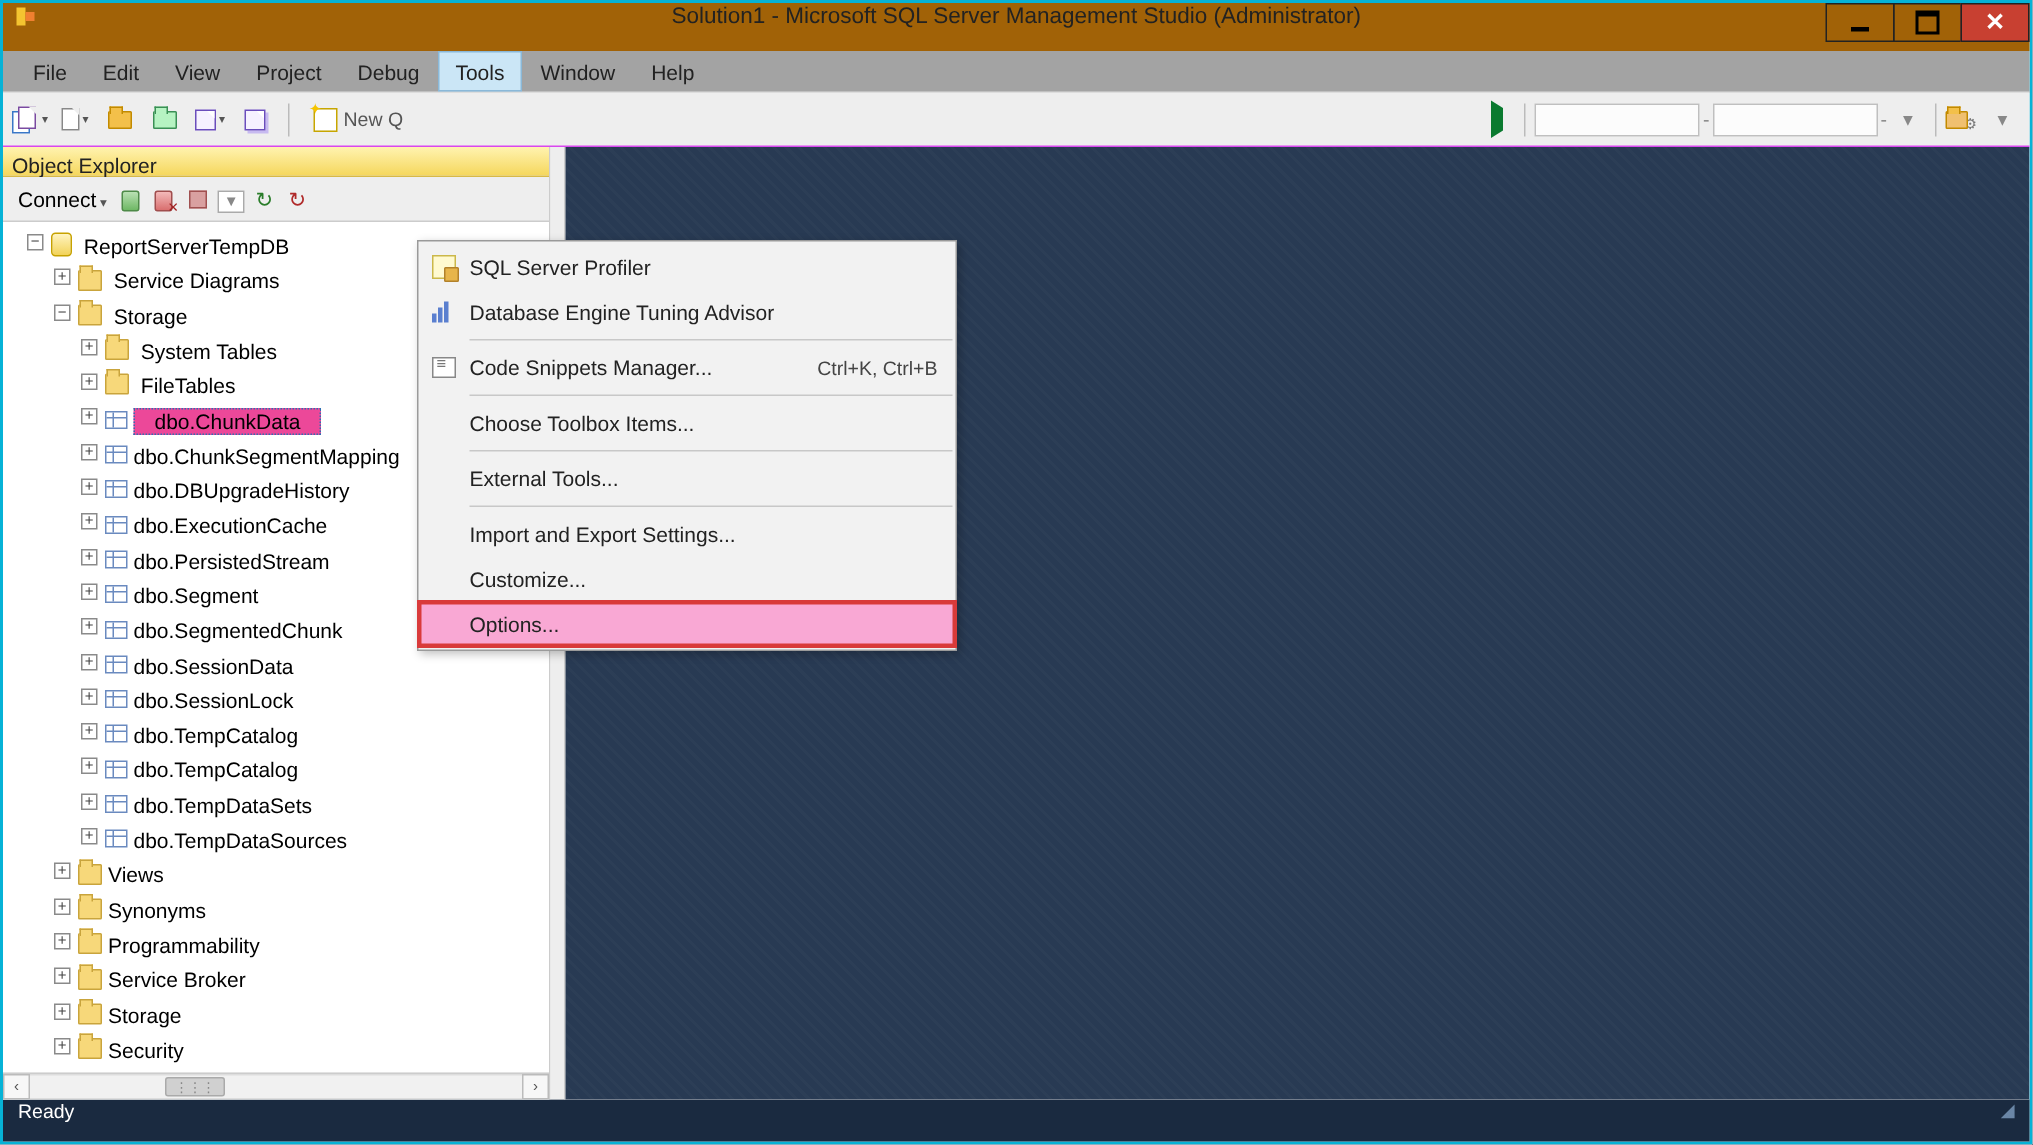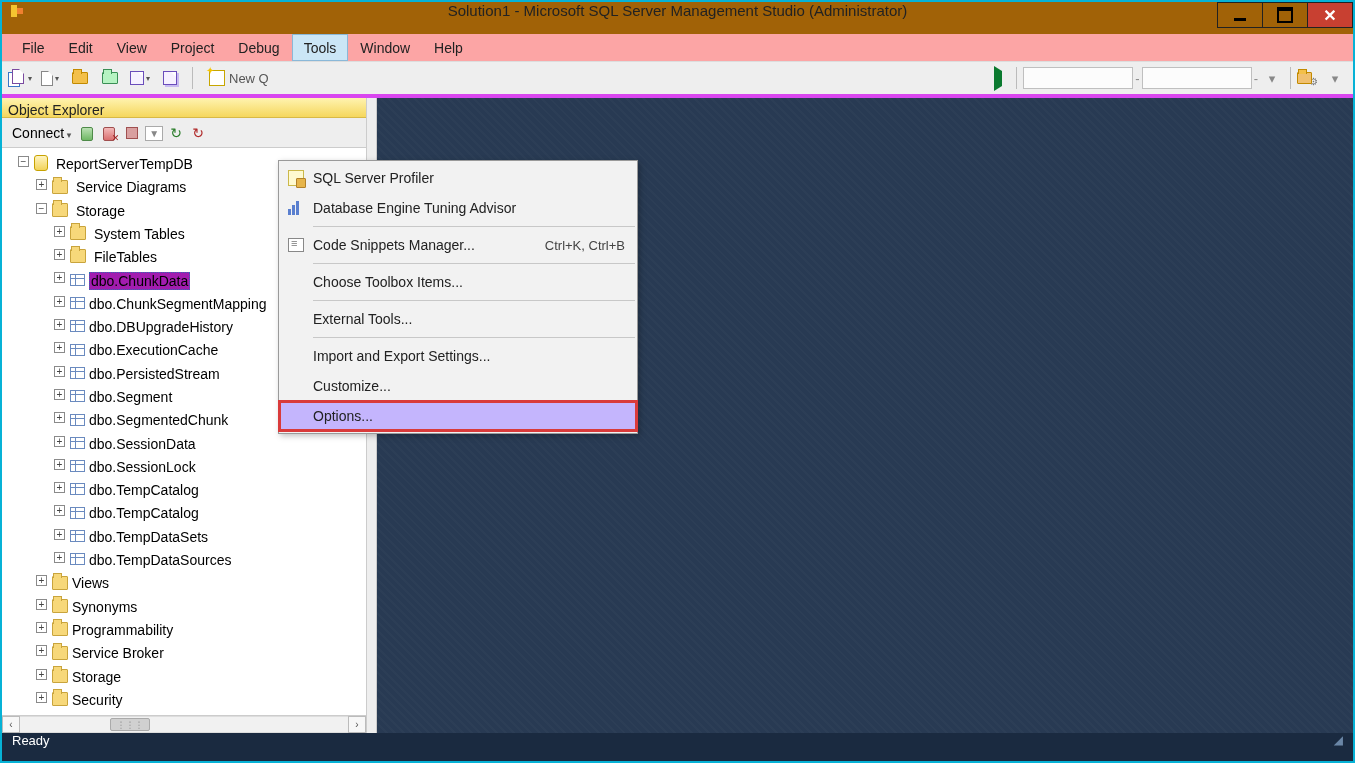--- a/index.html
+++ b/index.html
@@ -21,27 +21,27 @@
     font-size:15px; color:#222; pointer-events:none; }
   .winbtns { margin-left:auto; display:flex; }
   .winbtn { width:46px; height:26px; border:1px solid #222; margin-left:-1px;
     display:flex; align-items:center; justify-content:center; font-size:14px;
     font-family:Arial, sans-serif; }
   .winbtn.min::before { content:""; width:12px; height:0; border-top:3px solid #000; position:relative; top:4px;}
   .winbtn.max::before { content:""; width:12px; height:10px; border:2px solid #000; border-top-width:4px; }
   .winbtn.close { background:#c84031; color:#fff; font-weight:bold; font-size:16px; }
 
   
-  .menubar { height:28px; background:#fca5a5; display:flex; align-items:stretch;
+  .menubar { height:28px; background:#a3a3a3; display:flex; align-items:stretch;
     padding-left:8px; font-size:14px; color:#222; border-bottom:1px solid #ddd; }
   .menuitem { padding:4px 12px; line-height:20px; cursor:default; }
   .menuitem.active { background:#cbe6f6; border:1px solid #8ab8d8; padding:3px 11px; }
 
   
-  .toolbar { height:36px; background:#eeeeee; border-bottom:4px solid #d946ef;
+  .toolbar { height:36px; background:#eeeeee; border-bottom:1px solid #d946ef;
     display:flex; align-items:center; padding:0 6px; gap:6px; }
   .tbtn { width:24px; height:24px; display:inline-flex; align-items:center;
     justify-content:center; font-size:13px; color:#555; }
   .tbtn.wide { width:auto; padding:0 6px; }
   .tsep { width:1px; height:22px; background:#bbb; margin:0 4px; }
   .tbtn.dd::after { content:"▾"; font-size:8px; margin-left:2px; color:#555; }
   .tcombo { height:22px; width:110px; border:1px solid #bfbfbf; background:#fcfcfc; }
   .newq-icon { width:16px; height:16px; background:linear-gradient(#fff,#fff);
     border:1px solid #c7a600; position:relative; margin-right:4px;}
   .newq-icon::before { content:"✦"; color:#f5c400; font-size:10px; position:absolute; left:-4px; top:-6px;}
@@ -99,21 +99,21 @@
   .toggle.plus::before{content:"+";}
   .toggle.minus::before{content:"−";}
   .node-icon{display:inline-block;vertical-align:middle;margin-right:4px;width:16px;height:14px;position:relative;top:-1px}
   .folder{background:#f7d87a;border:1px solid #c9a43c;border-radius:1px}
   .folder::before{content:"";position:absolute;top:-4px;left:0;width:7px;height:4px;background:#f7d87a;border:1px solid #c9a43c;border-bottom:none}
   .db-icon{width:14px;height:16px;background:linear-gradient(#fff4c0,#f2d35a);border:1px solid #c7a200;border-radius:3px}
   .table-icon{width:15px;height:12px;background:#fff;border:1px solid #6a8abf}
   .table-icon::before{content:"";position:absolute;left:0;right:0;top:3px;border-top:1px solid #6a8abf}
   .table-icon::after{content:"";position:absolute;top:0;bottom:0;left:4px;border-left:1px solid #6a8abf}
   .node-label{vertical-align:middle}
-  .selected { background:#a21caf; border:1px dotted #2d6fb3; padding:0 1px; }
+  .selected { background:#ec4899; border:1px dotted #2d6fb3; padding:0 13px; }
 
   
   .hscroll{height:18px;border-top:1px solid #ccc;display:flex;align-items:stretch;background:#f1f1f1}
   .hscroll .arrow{width:18px;border:1px solid #bbb;background:#f7f7f7;display:flex;align-items:center;justify-content:center;font-size:10px;color:#555}
   .hscroll .track{flex:1;position:relative;border-top:1px solid #ddd;border-bottom:1px solid #ddd}
   .hscroll .thumb{position:absolute;top:1px;bottom:1px;left:90px;width:40px;background:#d0d0d0;border:1px solid #aaa;border-radius:2px;display:flex;align-items:center;justify-content:center;font-size:9px;color:#888}
 
   
   .splitter{width:10px;background:#eeeeee;border-right:1px solid #ccc;display:flex;align-items:center;justify-content:center}
   .splitter .grip{font-size:12px;color:#888;writing-mode:vertical-rl}
@@ -130,21 +130,21 @@
 
   
   .dropdown{position:absolute; left:276px; top:62px; width:360px;
     background:#f2f2f2; border:1px solid #9a9a9a; box-shadow:2px 2px 6px rgba(0,0,0,0.25);
     z-index:50; padding:2px 0;}
   .dd-row{display:flex;align-items:center;height:30px;padding-right:12px;font-size:14px;color:#222;cursor:default}
   .dd-icon{width:34px;display:flex;justify-content:center;align-items:center}
   .dd-label{flex:1}
   .dd-shortcut{color:#444;font-size:13px}
   .dd-sep{height:1px;background:#c8c8c8;margin:3px 2px 3px 34px}
-  .dd-row.highlighted{ outline:3px solid #d93a3a; outline-offset:-2px; background:#c4b5fd;}
+  .dd-row.highlighted{ outline:3px solid #d93a3a; outline-offset:-2px; background:#f9a8d4;}
   .profiler-icon{width:16px;height:16px;background:#fffad0;border:1px solid #cbb84a;position:relative}
   .profiler-icon::after{content:"";position:absolute;right:-3px;bottom:-3px;width:8px;height:8px;background:#e7b54a;border:1px solid #b2812a;border-radius:1px}
   .tuning-icon{width:16px;height:14px;display:flex;align-items:flex-end;gap:1px}
   .tuning-icon span{width:3px;background:#5a7fcf}
   .tuning-icon span:nth-child(1){height:6px}
   .tuning-icon span:nth-child(2){height:10px}
   .tuning-icon span:nth-child(3){height:14px}
   .snippet-icon{width:16px;height:14px;background:#fff;border:1px solid #888;position:relative}
   .snippet-icon::after{content:"≡";position:absolute;left:2px;top:-2px;font-size:11px;color:#777}
 

